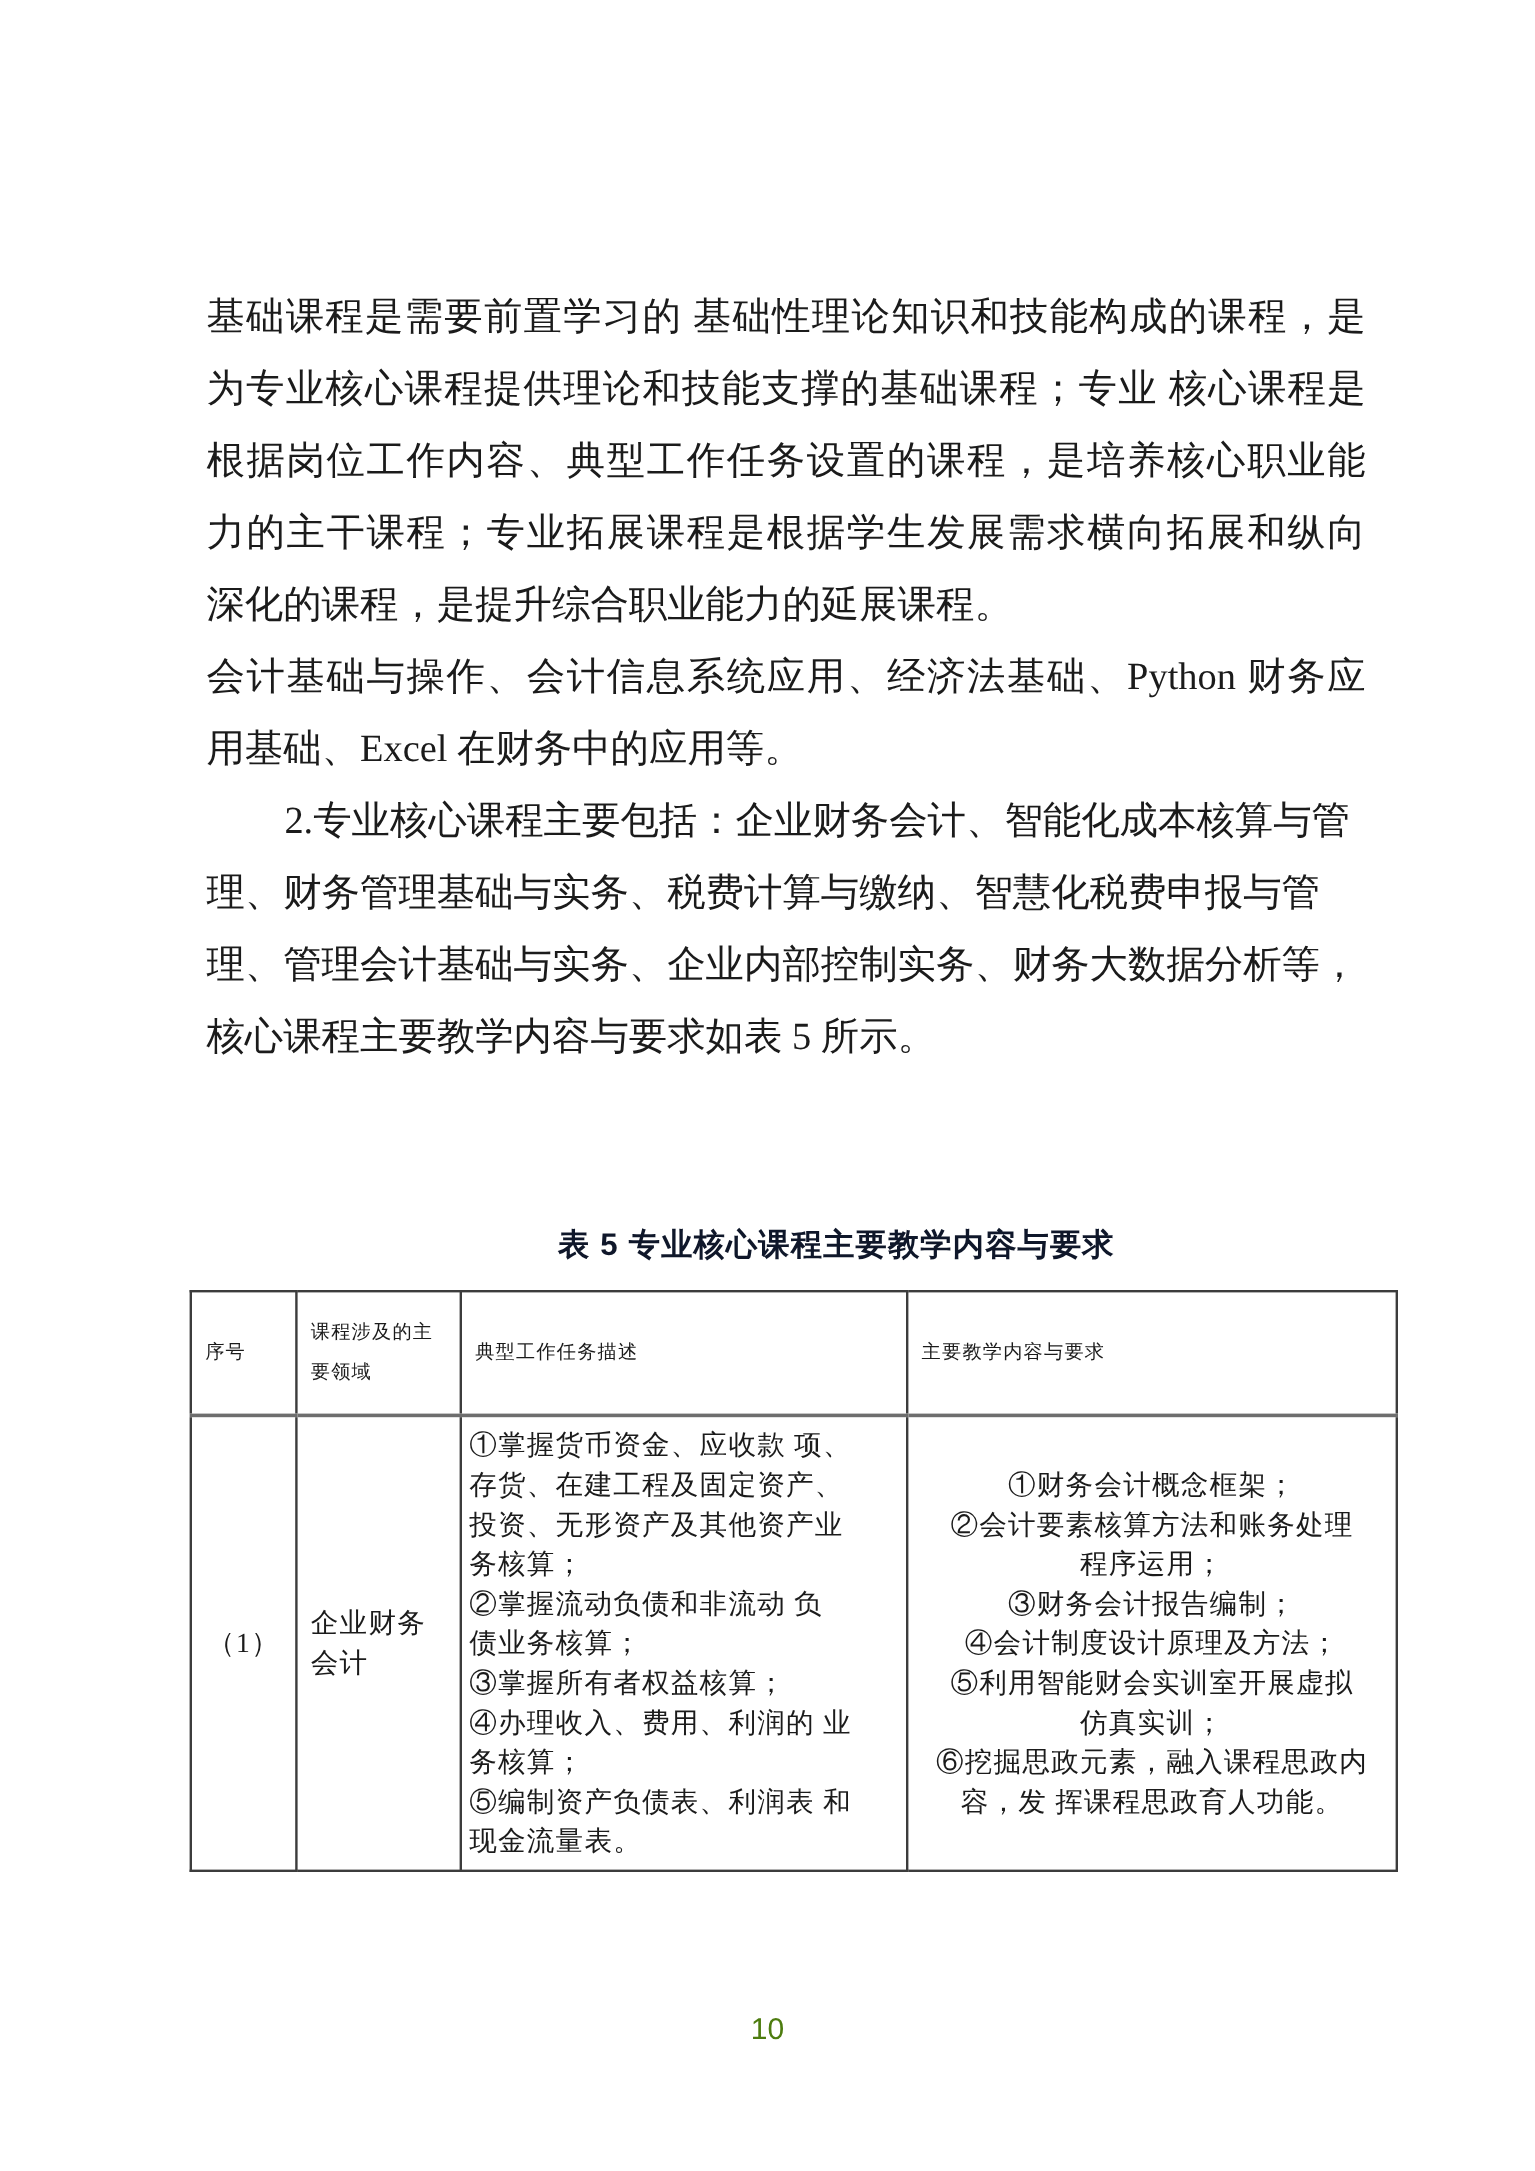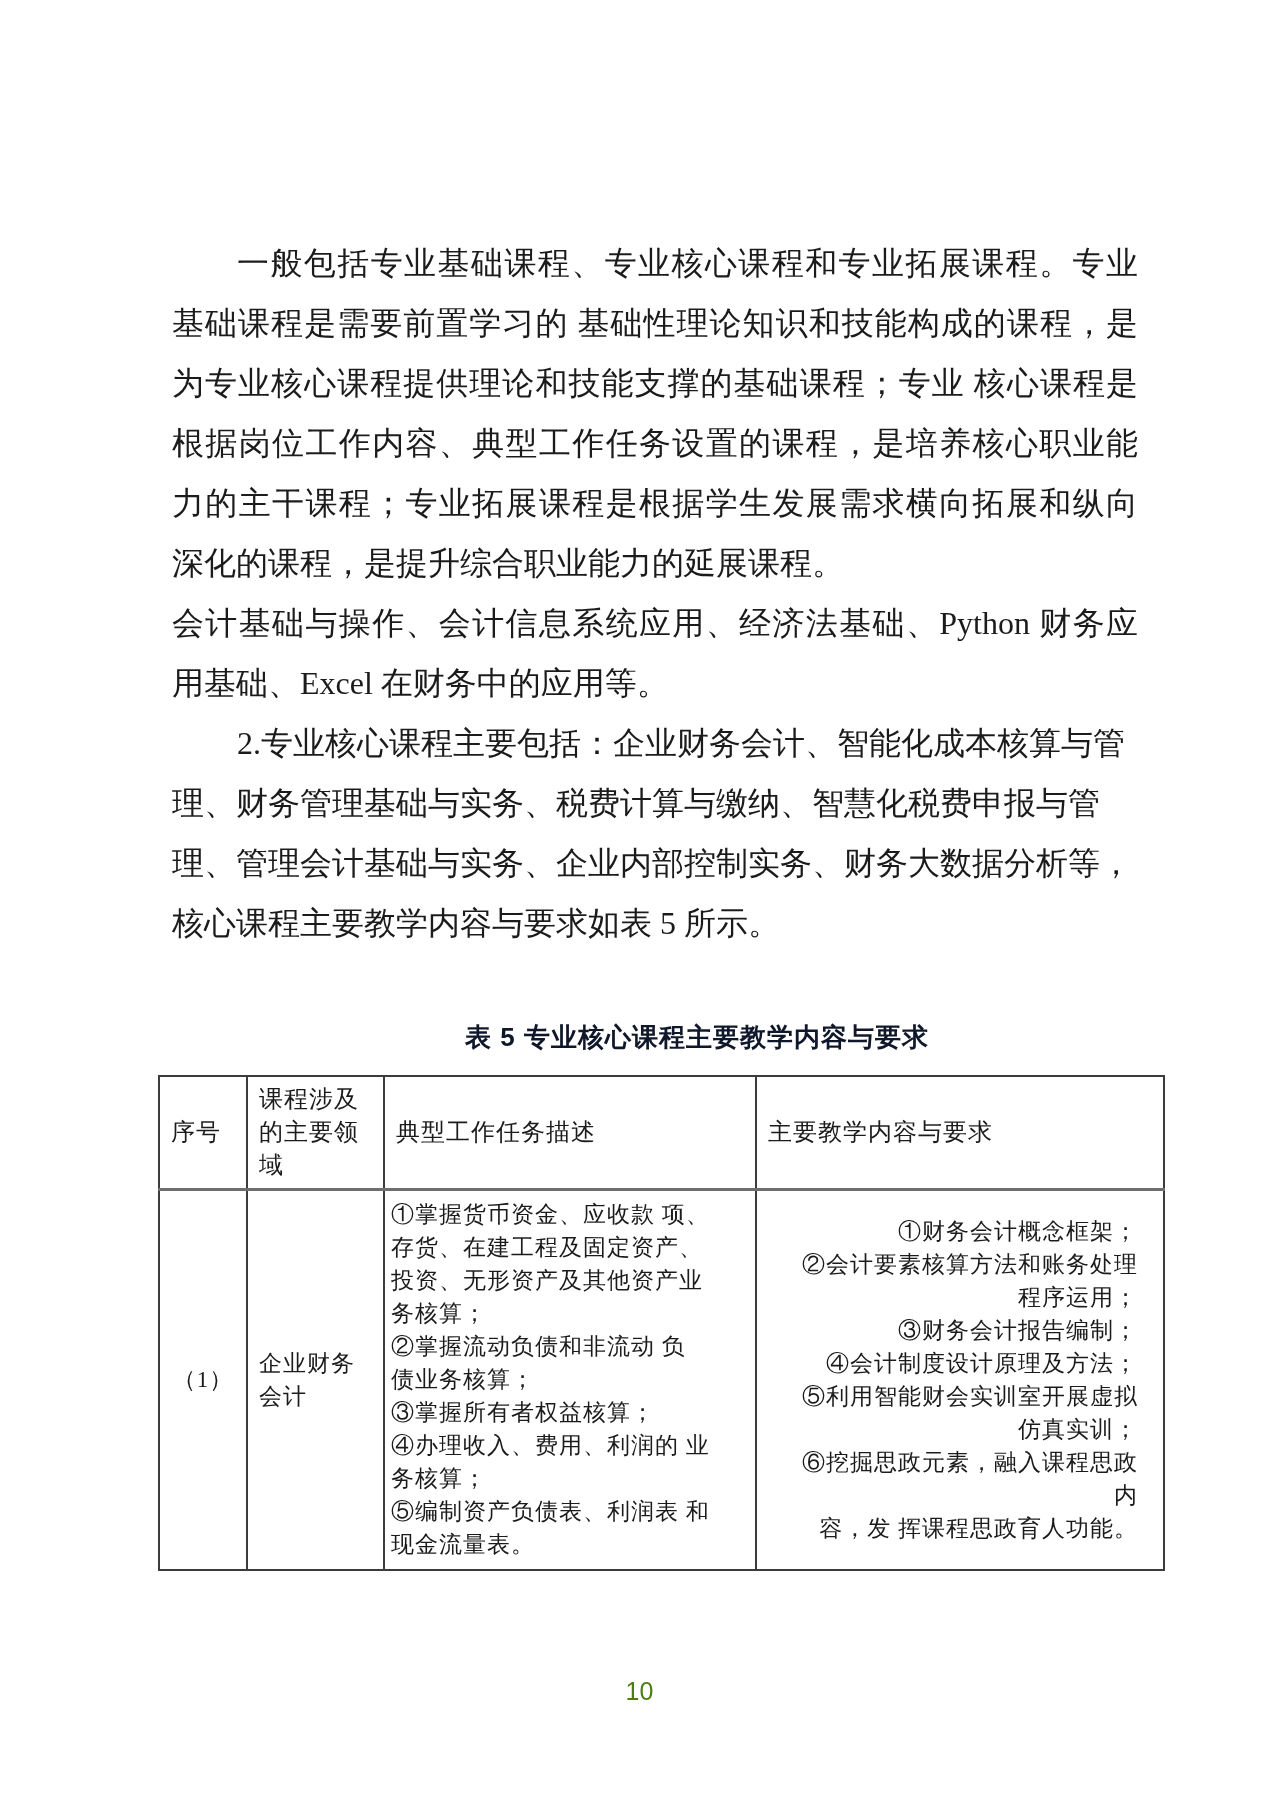--- a/index.html
+++ b/index.html
@@ -30,40 +30,39 @@
     border-collapse:collapse; table-layout:fixed;
     font-family:"Liberation Serif","DejaVu Serif",serif;
   }
   .doc-table th, .doc-table td {
     border:2px solid #3c3c3c;
     font-weight:normal;
     font-size:23px; line-height:33px; letter-spacing:1px;
     color:#1b1b1b; vertical-align:middle;
   }
   .doc-table tr.header-row    { height:103px; }
-  .doc-table tr.header-row th { border-bottom:3px solid #6e6e6e; font-size:24px; text-align:left; padding:6px 11px;margin-top:29px; }
+  .doc-table tr.header-row th { border-bottom:3px solid #6e6e6e; font-size:16px; text-align:left; padding:6px 11px;margin-top:29px; }
   .doc-table tr.data-row      { height:380px; }
   .c-no   { text-align:center; }
   .c-dom  { text-align:left; padding:0 11px; }
   .c-task { text-align:left; padding:2px 6px; white-space:pre-line; }
-  .c-req  { text-align:right; padding:2px 25px;  white-space:pre-line;font-family:Liberation Serif, serif; }
+  .c-req  { text-align:center; padding:2px 9px;  white-space:pre-line;font-family:Liberation Serif, serif; }
   
   .page-number {
     position:absolute; left:0; top:1676px; width:1279px;
     text-align:center; font-family:"Liberation Sans","DejaVu Sans",sans-serif;
     font-size:25px; line-height:30px; color:#4d7c0f;
   }
 </style>
 </head>
 <body>
 
 <div class="page">
 
   <div class="body-text">
-    <div class="line ind">一般包括专业基础课程、专业核心课程和专业拓展课程。专业</div>
     <div class="line">基础课程是需要前置学习的 基础性理论知识和技能构成的课程，是</div>
     <div class="line">为专业核心课程提供理论和技能支撑的基础课程；专业 核心课程是</div>
     <div class="line">根据岗位工作内容、典型工作任务设置的课程，是培养核心职业能</div>
     <div class="line">力的主干课程；专业拓展课程是根据学生发展需求横向拓展和纵向</div>
     <div class="line end">深化的课程，是提升综合职业能力的延展课程。</div>
     <div class="line">会计基础与操作、会计信息系统应用、经济法基础、Python 财务应</div>
     <div class="line end">用基础、Excel 在财务中的应用等。</div>
     <div class="line ind end">2.专业核心课程主要包括：企业财务会计、智能化成本核算与管</div>
     <div class="line end">理、财务管理基础与实务、税费计算与缴纳、智慧化税费申报与管</div>
     <div class="line end">理、管理会计基础与实务、企业内部控制实务、财务大数据分析等，</div>

